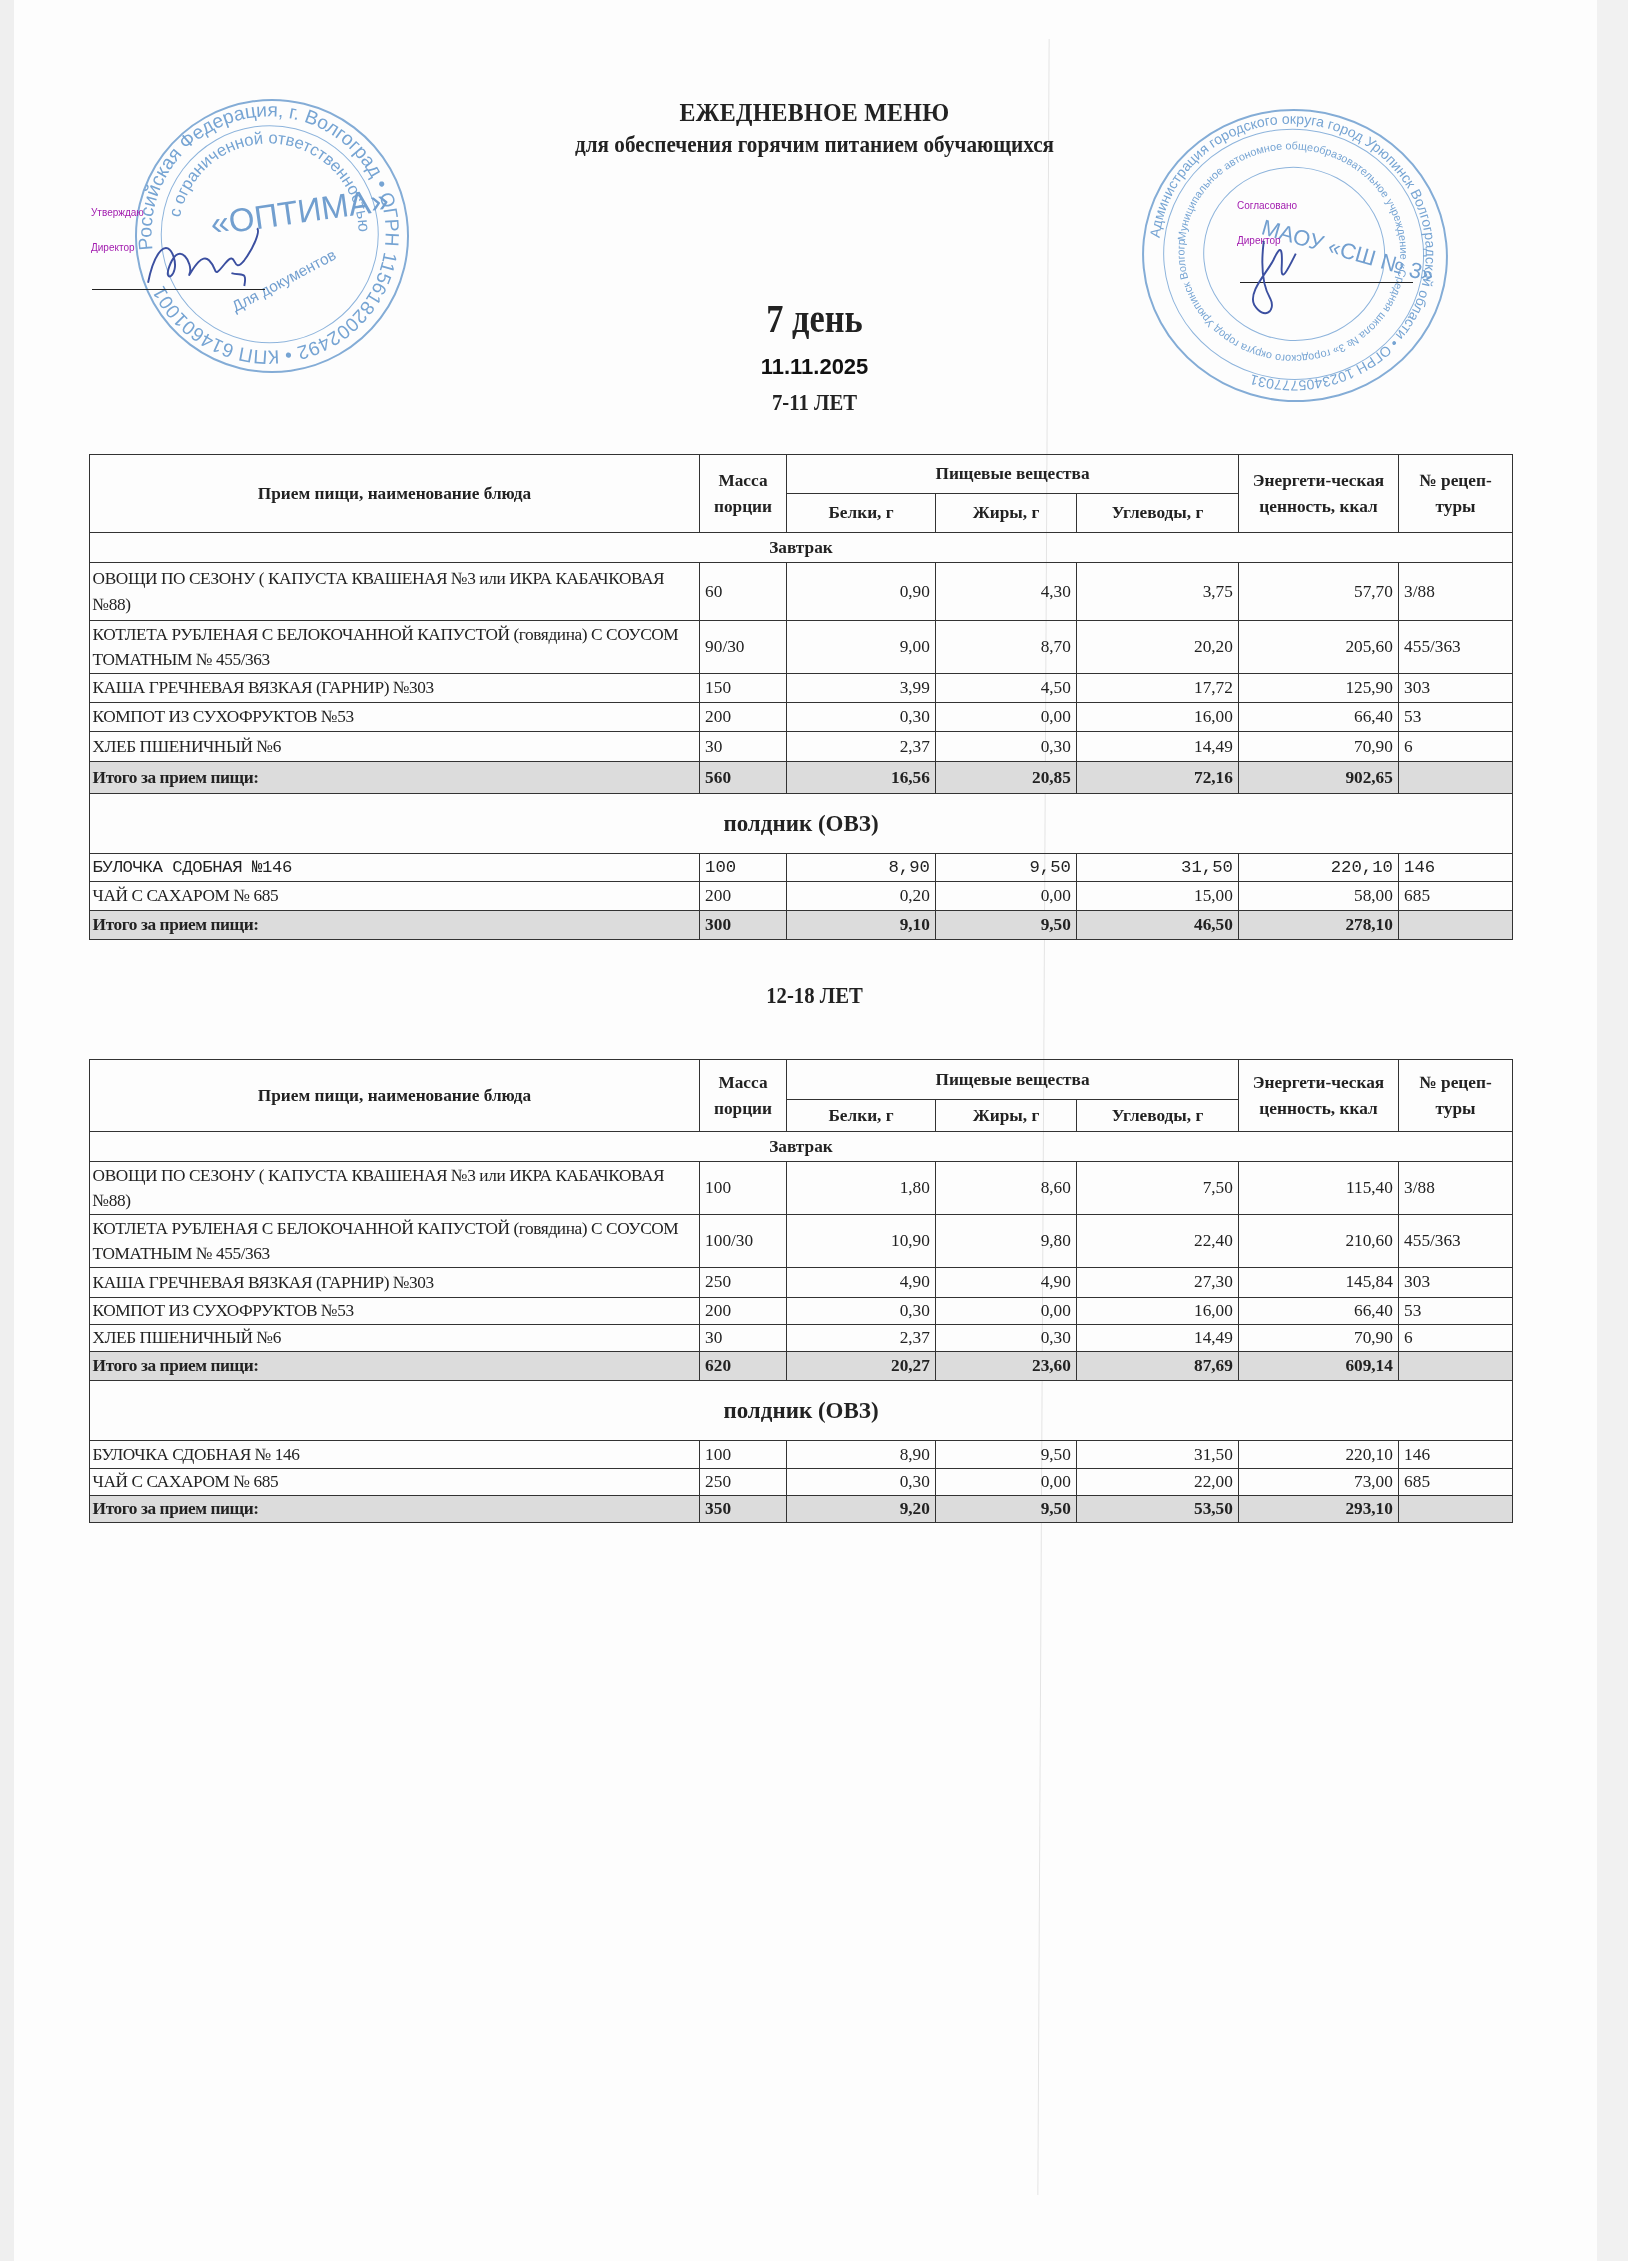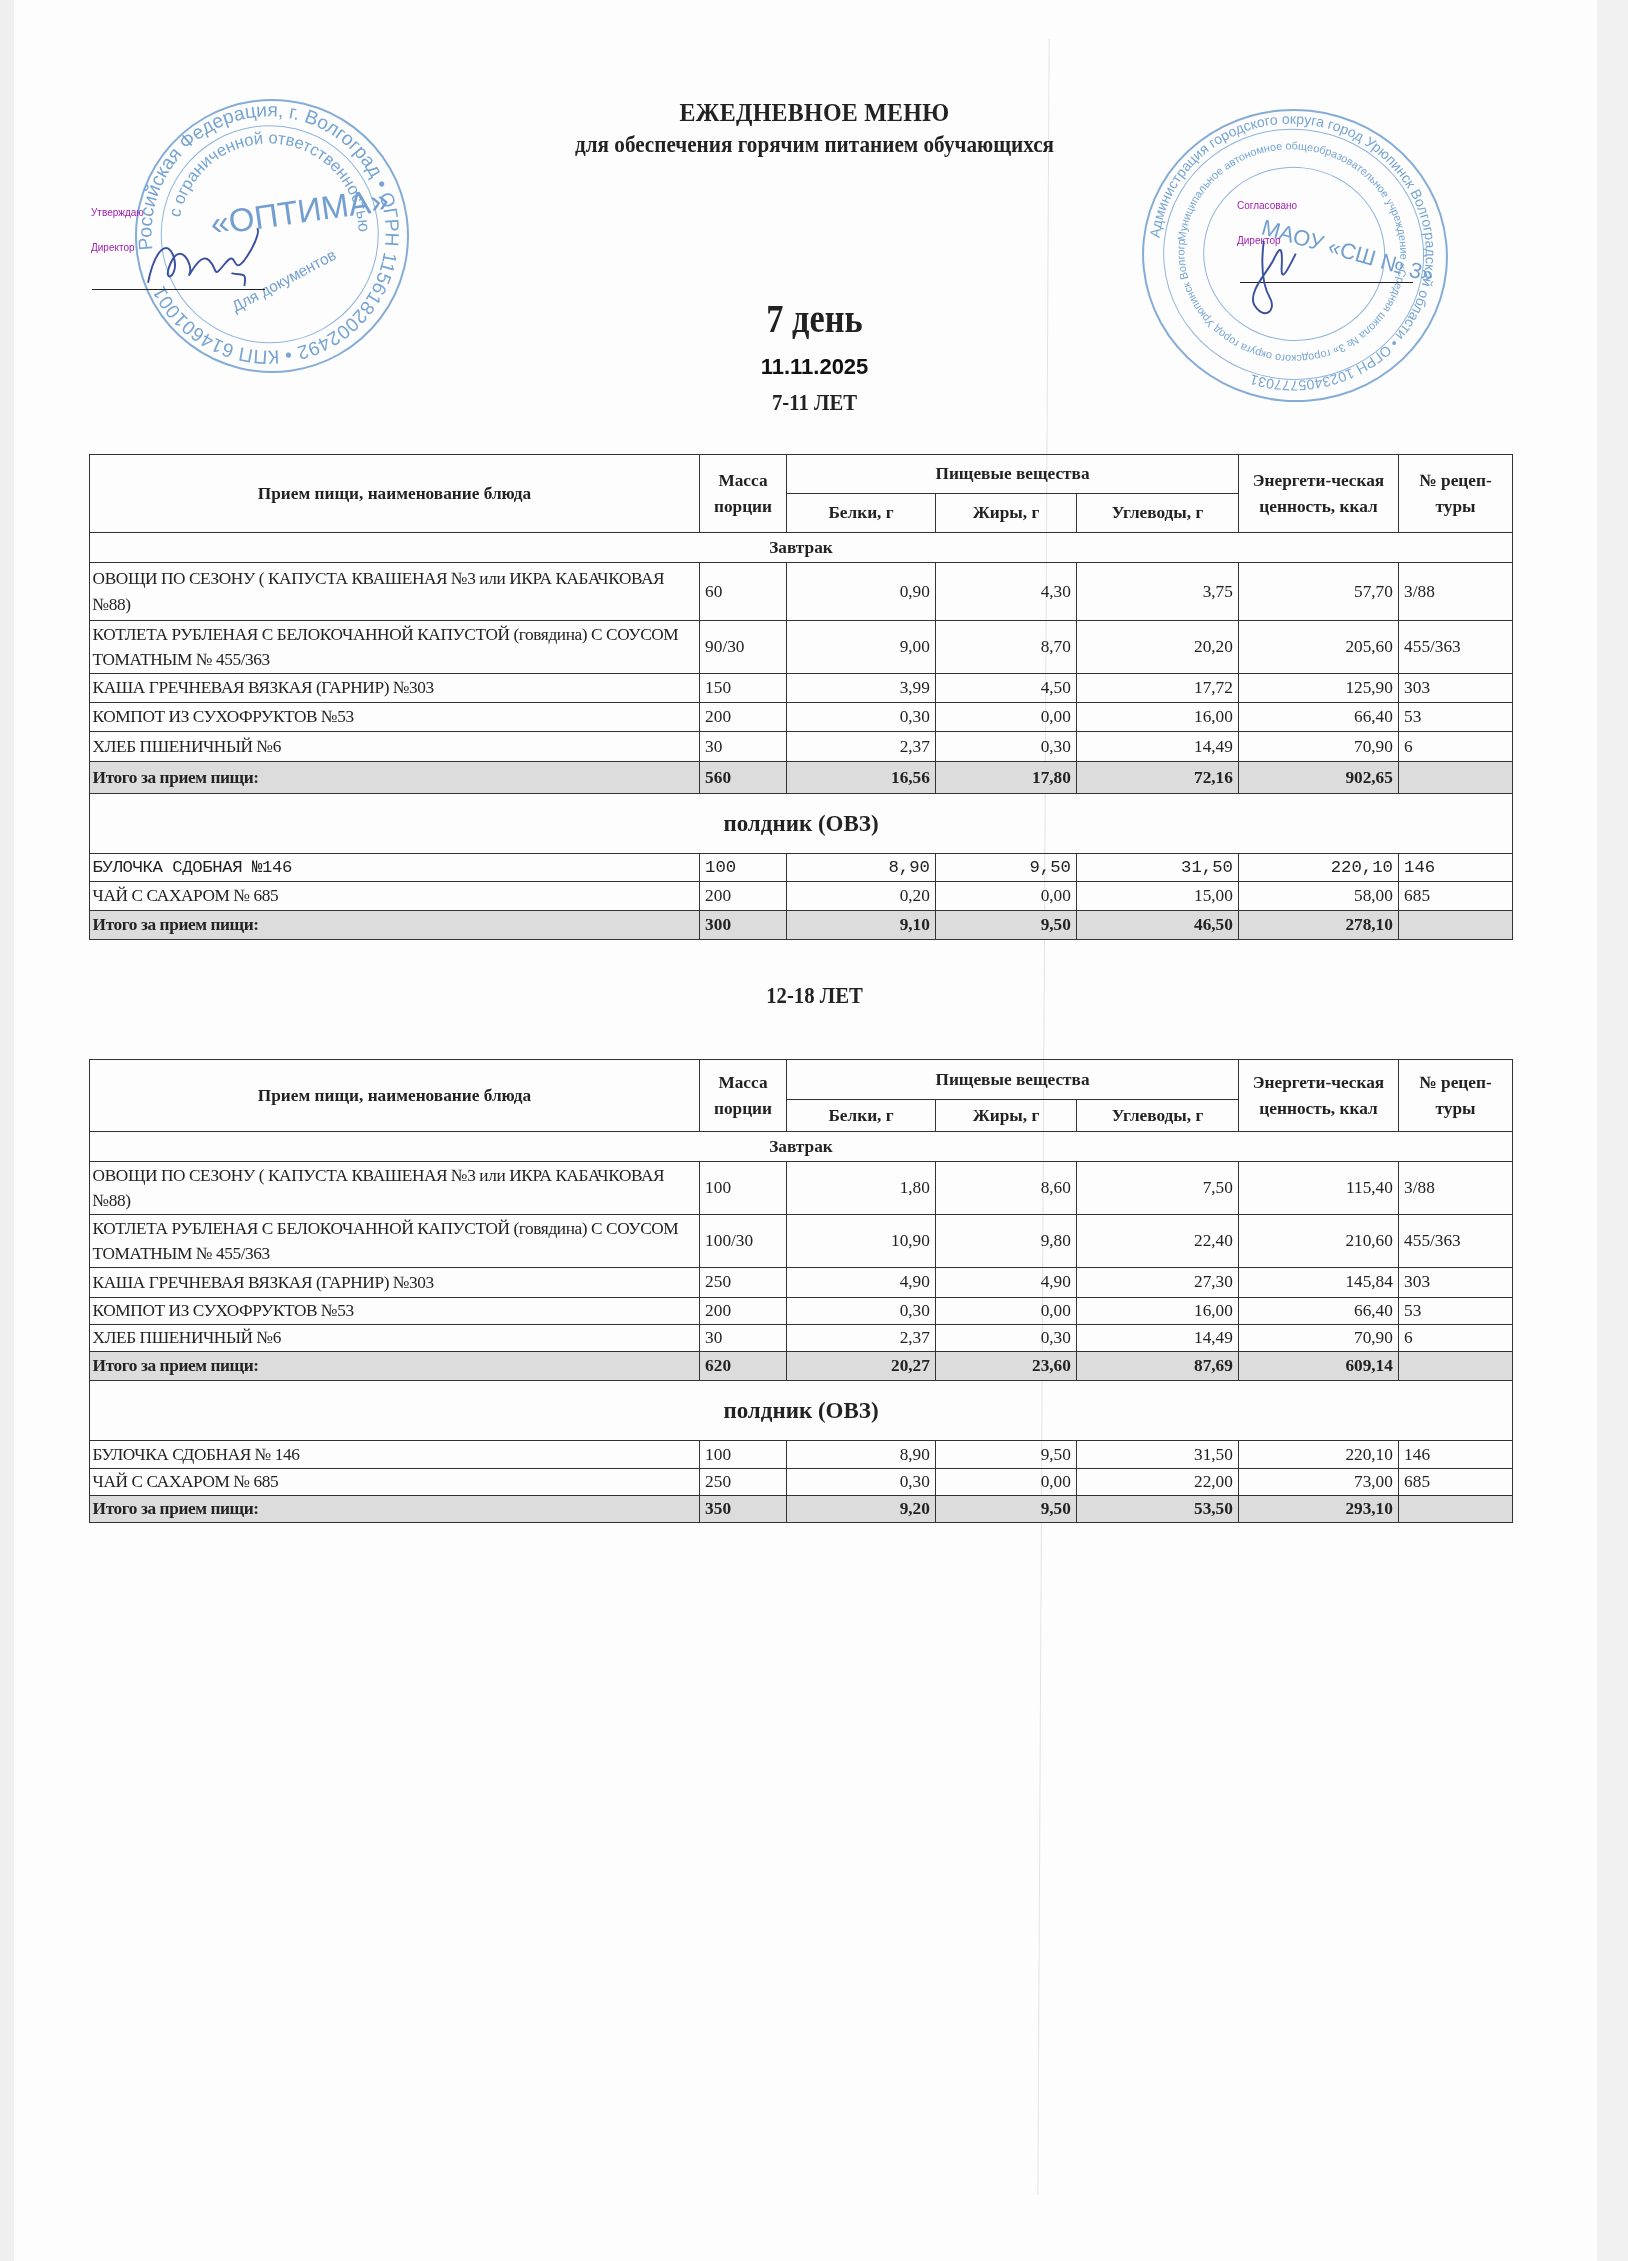--- a/index.html
+++ b/index.html
@@ -192,21 +192,21 @@
     <td class="num">2,37</td>
     <td class="num">0,30</td>
     <td class="num">14,49</td>
     <td class="num">70,90</td>
     <td class="ctr">6</td>
   </tr>
   <tr class="total" style="height:32px;">
     <td class="name">Итого за прием пищи:</td>
     <td class="ctr">560</td>
     <td class="num">16,56</td>
-    <td class="num">17,80</td>
+    <td class="num">20,85</td>
     <td class="num">72,16</td>
     <td class="num">902,65</td>
     <td class="ctr"></td>
   </tr>
   <tr class="section big" style="height:60px;">
     <td colspan="7">полдник (ОВЗ)</td>
   </tr>
   <tr style="height:28px;font-family:Liberation Mono, monospace;">
     <td class="name">БУЛОЧКА СДОБНАЯ  №146</td>
     <td class="ctr">100</td>

